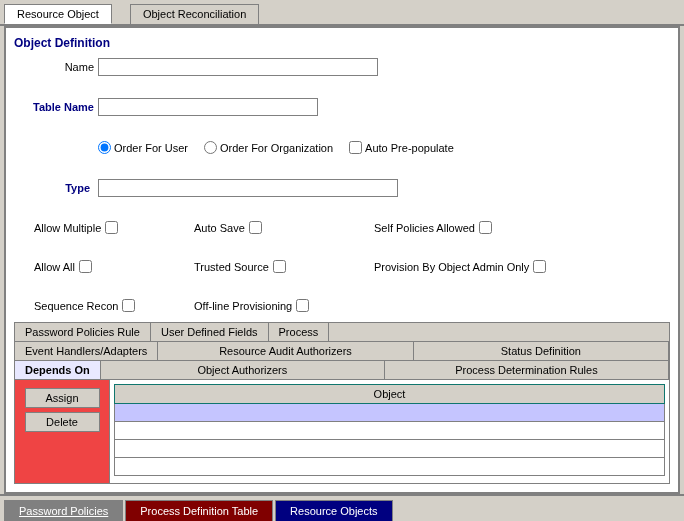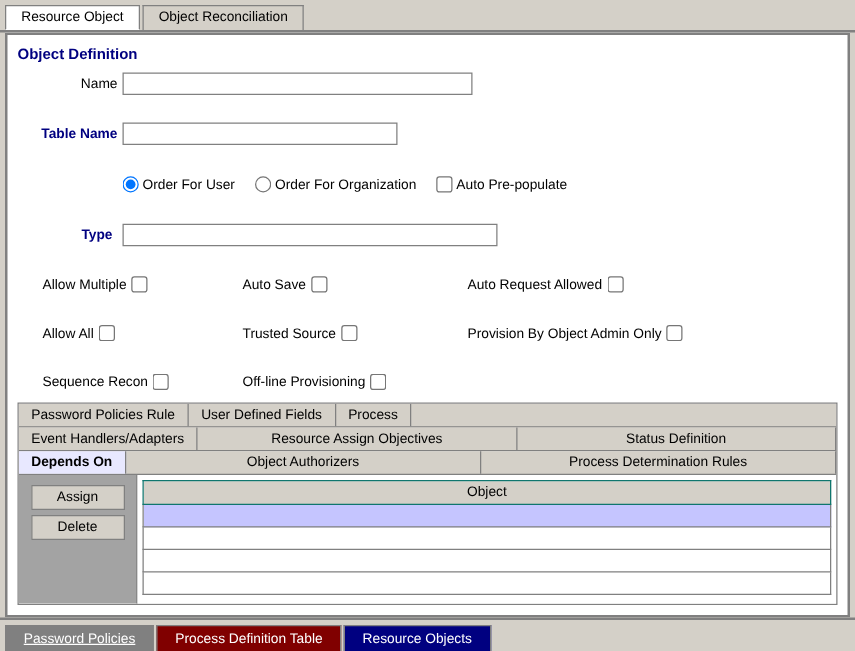--- a/index.html
+++ b/index.html
@@ -25,21 +25,21 @@
       padding: 4px 4px 0 4px;
       border-bottom: 2px solid #808080;
     }
     .top-tab {
       padding: 3px 12px;
       border: 1px solid #808080;
       border-bottom: none;
       background: #d4d0c8;
       cursor: pointer;
       font-size: 11px;
-      margin-right: 2px;
+      margin-right: 18px;
     }
     .top-tab.active {
       background: #ffffff;
       border-bottom: 1px solid #ffffff;
       font-weight: normal;
       z-index: 1;
     }
     
     .content-area {
       flex: 1;
@@ -132,21 +132,21 @@
       overflow: hidden;
     }
     .left-panel {
       width: 95px;
       border-right: 1px solid #808080;
       display: flex;
       flex-direction: column;
       align-items: center;
       padding: 8px 16px;
       gap: 4px;
-      background: #a3a3a3;
+      background: #ef4444;
     }
     .panel-button {
       width: 75px;
       padding: 3px 6px;
       border: 1px solid #808080;
       background: #d4d0c8;
       cursor: pointer;
       font-size: 11px;
       text-align: center;
     }
@@ -270,21 +270,21 @@
       <div class="checkbox-grid">
         <div class="checkbox-cell" style="min-width:180px; padding-left:20px;">
           <span>Allow Multiple</span>
           <input type="checkbox" style="">
         </div>
         <div class="checkbox-cell" style="min-width:180px;">
           <span>Auto Save</span>
           <input type="checkbox" style="">
         </div>
         <div class="checkbox-cell">
-          <span>Auto Request Allowed</span>
+          <span>Self Policies Allowed</span>
           <input type="checkbox" style="">
         </div>
       </div>
 
       <div class="checkbox-grid">
         <div class="checkbox-cell" style="min-width:180px; padding-left:20px;">
           <span>Allow All</span>
           <input type="checkbox" style="">
         </div>
         <div class="checkbox-cell" style="min-width:180px;">
@@ -313,21 +313,21 @@
     <div class="inner-tabs-container">
 
       <div class="inner-tabs-row-1">
         <div class="inner-tab-1">Password Policies Rule</div>
         <div class="inner-tab-1">User Defined Fields</div>
         <div class="inner-tab-1">Process</div>
       </div>
 
       <div class="inner-tabs-row-1">
         <div class="inner-tab-1">Event Handlers/Adapters</div>
-        <div class="inner-tab-1" style="flex:1; text-align:center;">Resource Assign Objectives</div>
+        <div class="inner-tab-1" style="flex:1; text-align:center;">Resource Audit Authorizers</div>
         <div class="inner-tab-1" style="flex:1; text-align:center;">Status Definition</div>
       </div>
 
       <div class="inner-tabs-row-1">
         <div class="inner-tab-1" style="background:#e8e8ff; font-weight:bold;">Depends On</div>
         <div class="inner-tab-1" style="flex:1; text-align:center;">Object Authorizers</div>
         <div class="inner-tab-1" style="flex:1; text-align:center;">Process Determination Rules</div>
       </div>
 
       <div class="tab-panel">

